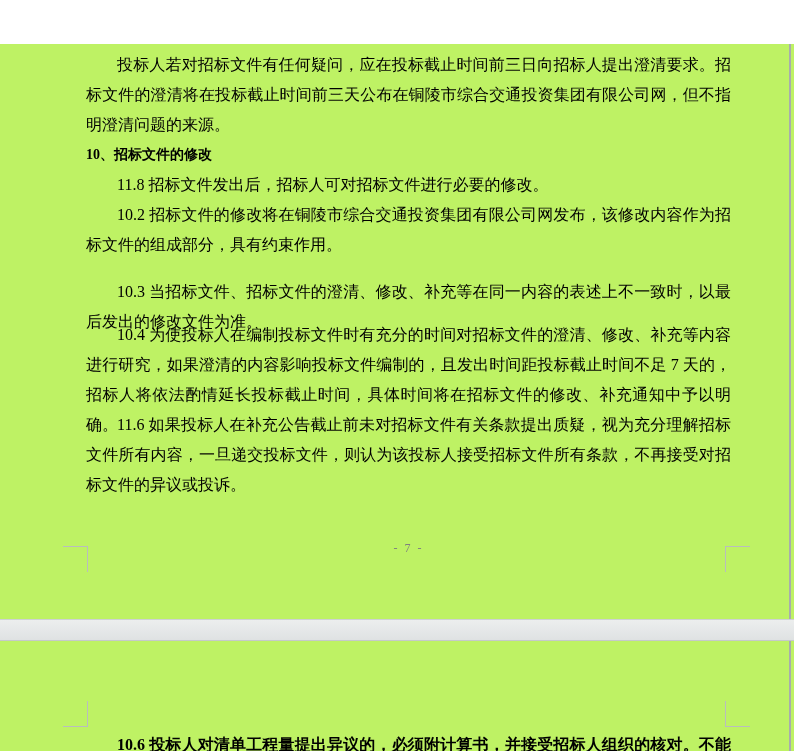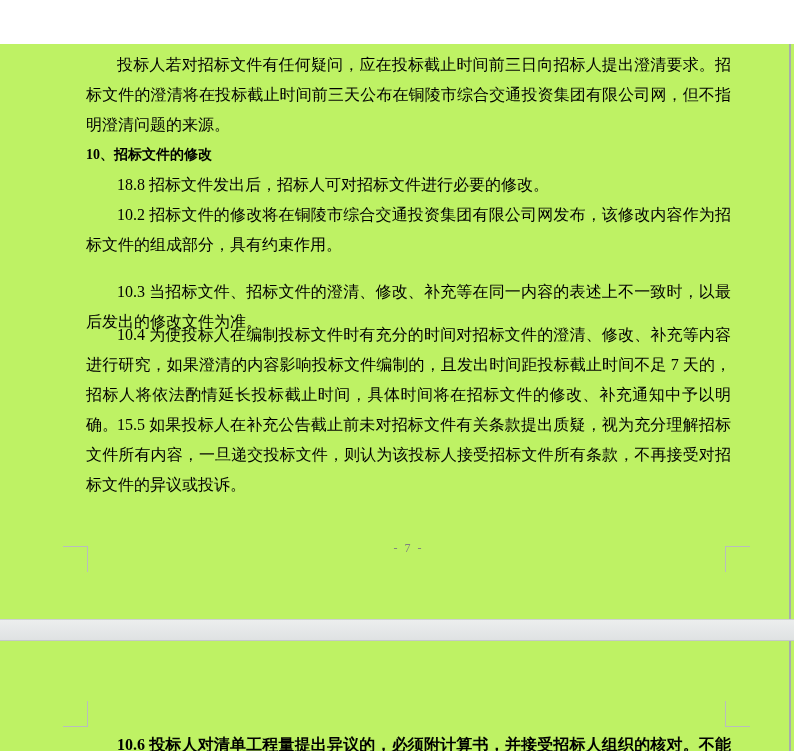--- a/index.html
+++ b/index.html
@@ -93,29 +93,29 @@
 </head>
 <body>
 
 <div class="viewport">
 
   <div>
     <p class="para indent p-intro">投标人若对招标文件有任何疑问，应在投标截止时间前三日向招标人提出澄清要求。招标文件的澄清将在投标截止时间前三天公布在铜陵市综合交通投资集团有限公司网，但不指明澄清问题的来源。</p>
 
     <p class="para heading p-heading">10、招标文件的修改</p>
 
-    <p class="para indent p-101">18.8 招标文件发出后，招标人可对招标文件进行必要的修改。</p>
+    <p class="para indent p-101">11.8 招标文件发出后，招标人可对招标文件进行必要的修改。</p>
 
     <p class="para indent p-102">10.2 招标文件的修改将在铜陵市综合交通投资集团有限公司网发布，该修改内容作为招标文件的组成部分，具有约束作用。</p>
 
     <p class="para indent p-103">10.3 当招标文件、招标文件的澄清、修改、补充等在同一内容的表述上不一致时，以最后发出的修改文件为准。</p>
 
     <p class="para indent p-104">10.4 为使投标人在编制投标文件时有充分的时间对招标文件的澄清、修改、补充等内容进行研究，如果澄清的内容影响投标文件编制的，且发出时间距投标截止时间不足 7 天的，招标人将依法酌情延长投标截止时间，具体时间将在招标文件的修改、补充通知中予以明确。</p>
 
-    <p class="para indent p-105">15.5 如果投标人在补充公告截止前未对招标文件有关条款提出质疑，视为充分理解招标文件所有内容，一旦递交投标文件，则认为该投标人接受招标文件所有条款，不再接受对招标文件的异议或投诉。</p>
+    <p class="para indent p-105">11.6 如果投标人在补充公告截止前未对招标文件有关条款提出质疑，视为充分理解招标文件所有内容，一旦递交投标文件，则认为该投标人接受招标文件所有条款，不再接受对招标文件的异议或投诉。</p>
 
     <div class="page-number">- 7 -</div>
 
     <div class="mark mark-p1-bl"></div>
     <div class="mark mark-p1-br"></div>
   </div>
 
   <div class="page-break-band"></div>
 
   <div>

